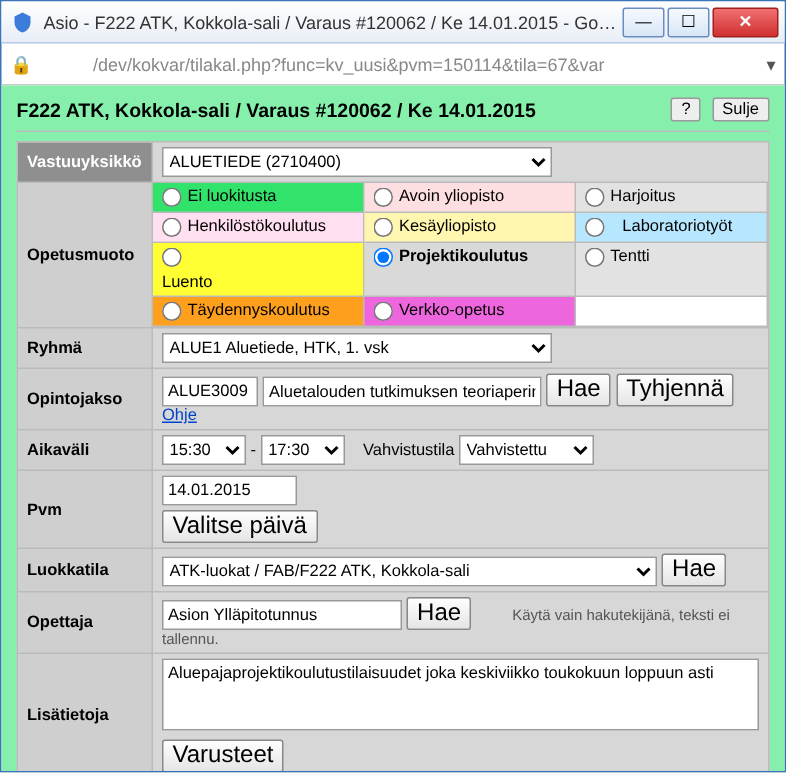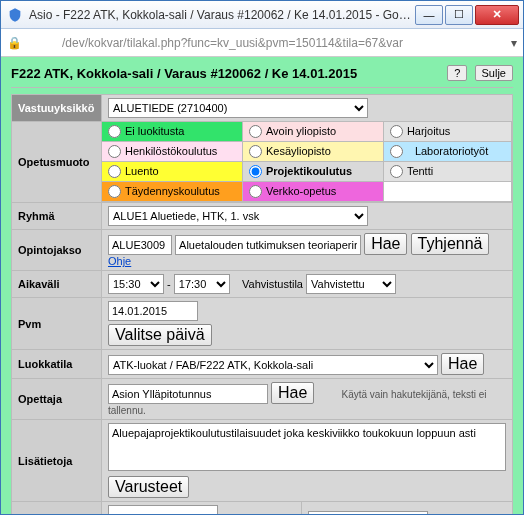--- a/index.html
+++ b/index.html
@@ -35,21 +35,21 @@
 
   .grid-opts { display:grid; grid-template-columns: 1.1fr 1.1fr 1fr; }
   .opt { display:flex; align-items:flex-start; gap:4px; padding:3px 6px; border-right:1px solid #bbb; border-bottom:1px solid #bbb; }
   .opt input { margin:0; }
   .c1 { background:#32e36b; }
   .c2 { background:#fddfe2; }
   .c3 { background:#e2e2e2; }
   .c4 { background:#ffdff0; }
   .c5 { background:#fff6b0; }
   .c6 { background:#b7e7ff;gap:12px; }
-  .c7 { background:#ffff33; }
+  .c7 { background:#ffff33;flex-direction:column; }
   .c8 { background:#d9d9d9; font-weight:bold; }
   .c9 { background:#e2e2e2; }
   .c10 { background:#ff9f1e; }
   .c11 { background:#ee66dd; }
   .c12 { background:#fff; }
 
   .link { color:#0044cc; text-decoration:underline; }
   .hint { color:#555; font-size:10px; margin-left:24px; }
 </style>
 </head>

